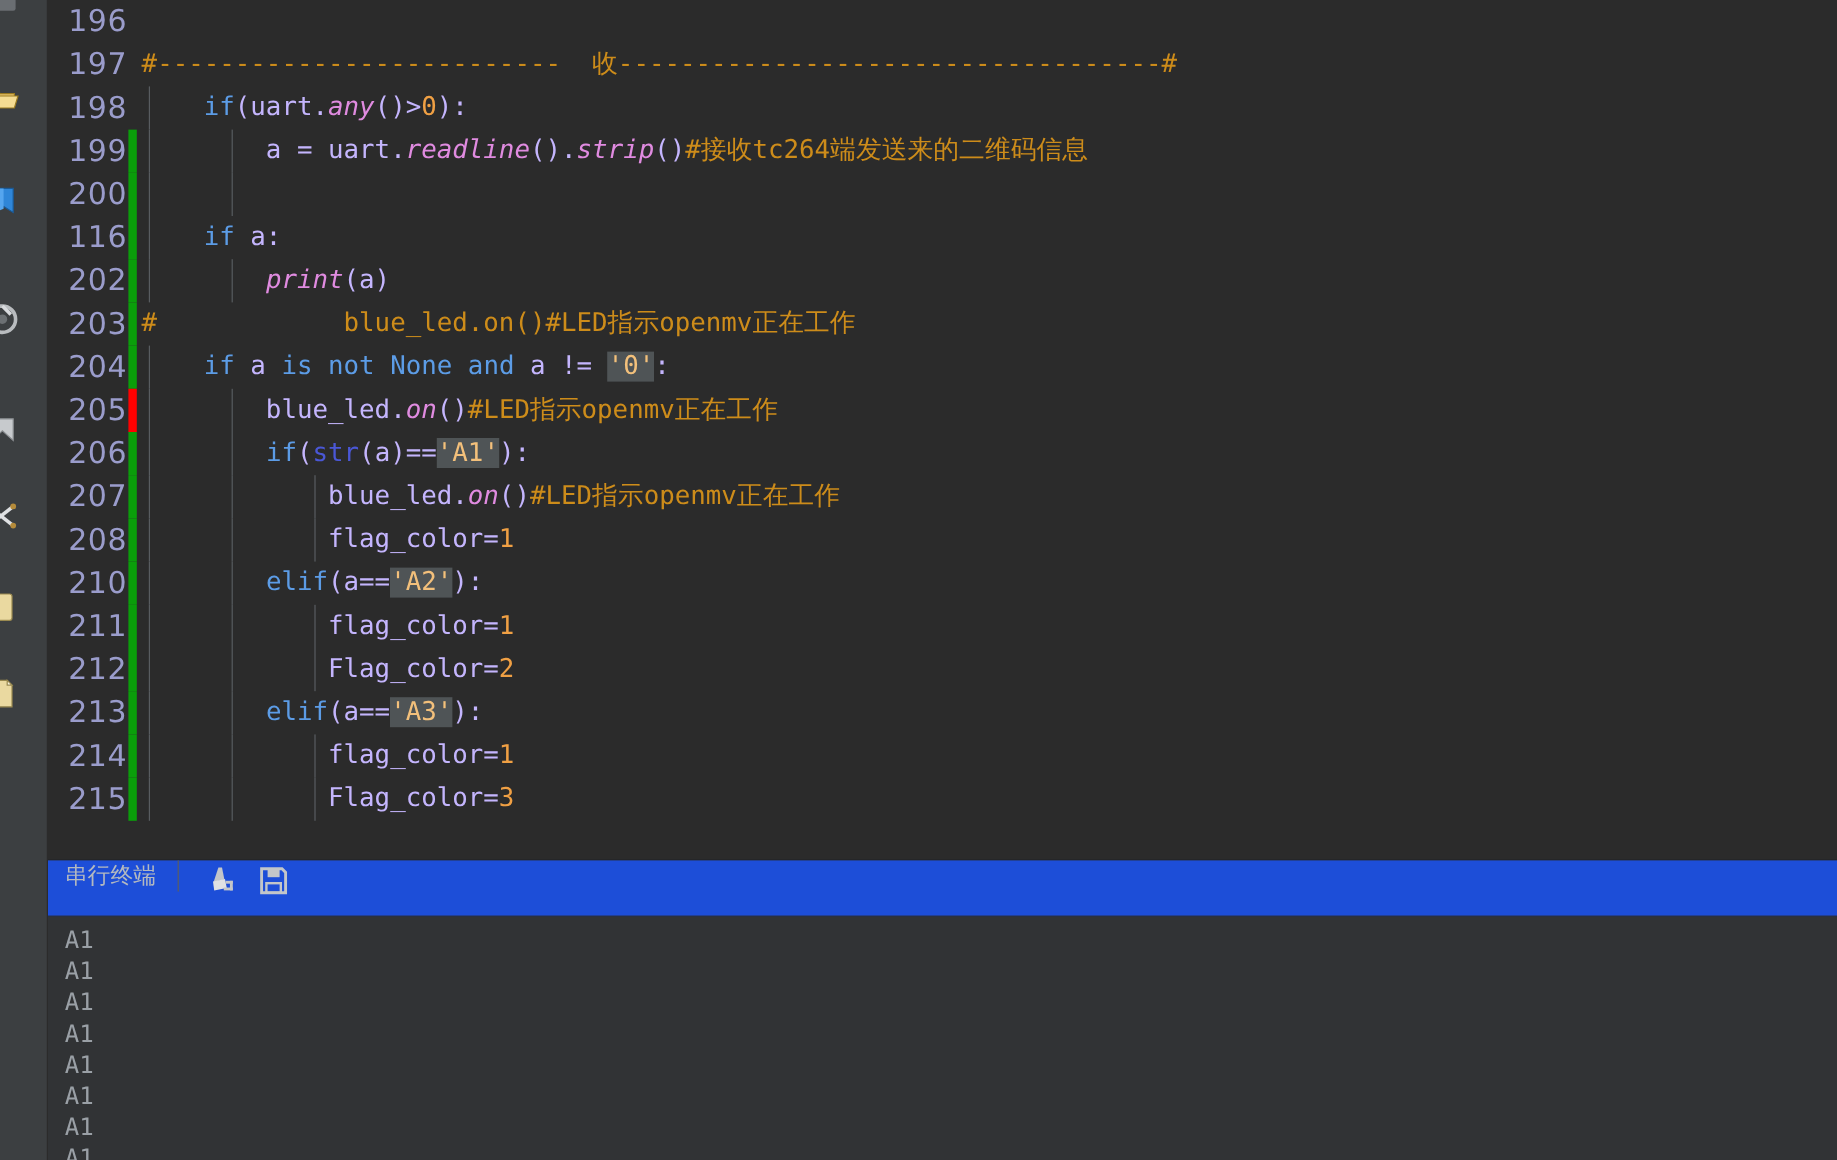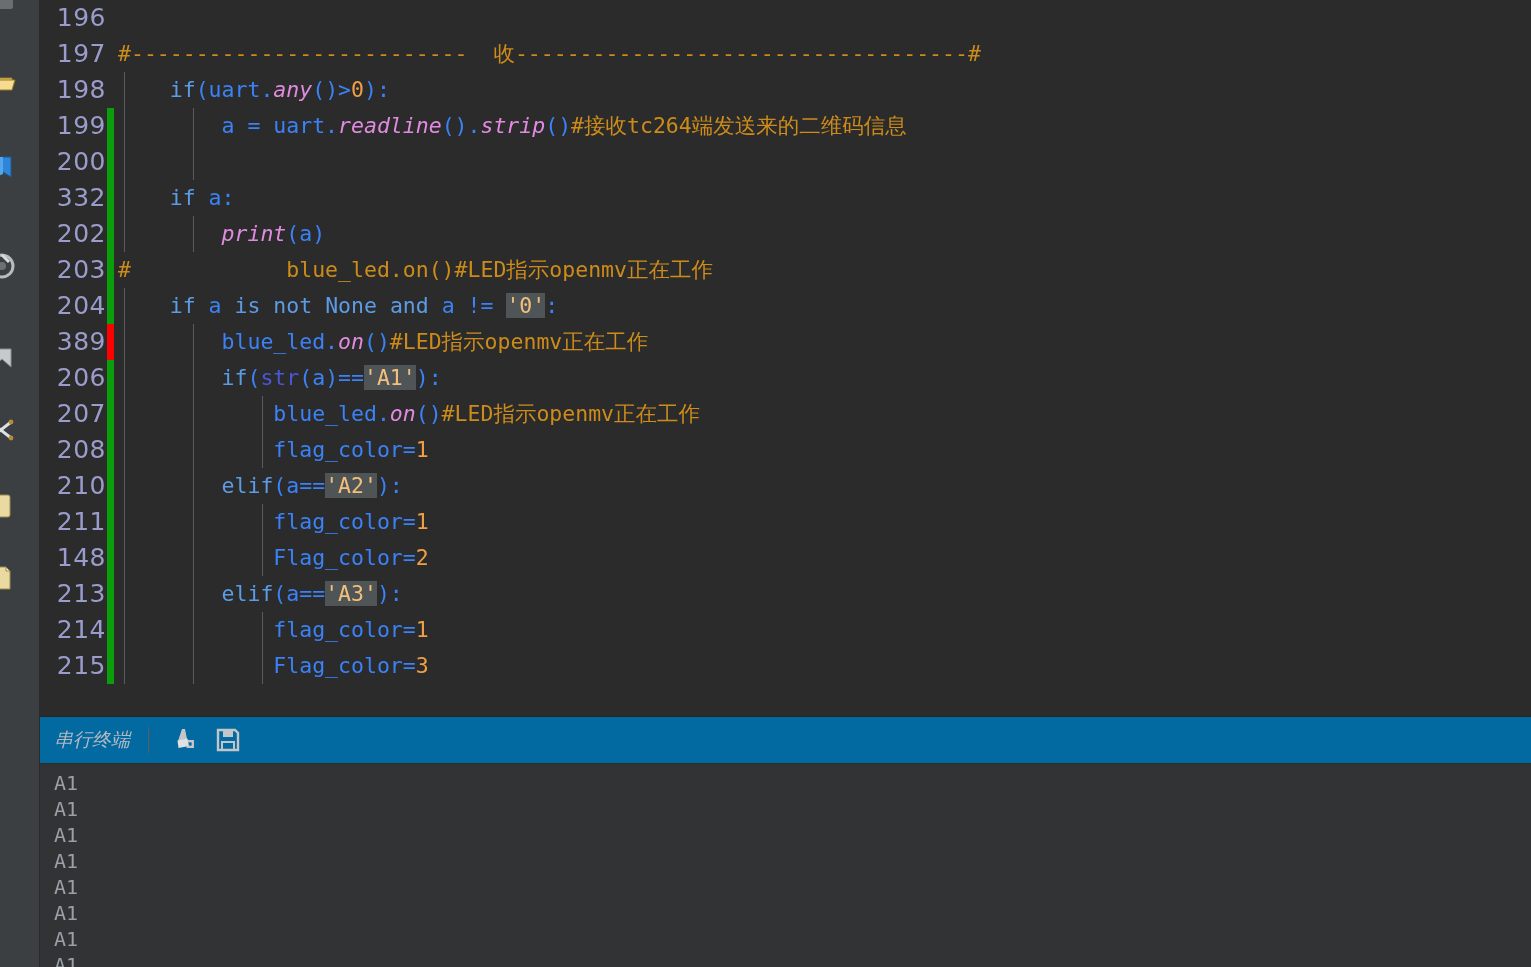--- a/index.html
+++ b/index.html
@@ -101,40 +101,38 @@
     background: #585c60;
   }
 
   
   .kw      { color: #5c9ce6; }  
   .kw2     { color: #4a57d6; margin-top: 41px; }  
   .fn      { color: #e08be0; font-style: italic; }
   .num     { color: #f0a044; }
   .str     { color: #f3c07b; }
   .cmt     { color: #cd8c1a; }
-  .plain   { color: #3b82f6; margin-top: 16px; }
+  .plain   { color: #c4b5fd; margin-top: 16px; }
   .hl      { background: #4f5456; }
 
   
   #terminal {
     position: absolute;
     left: 40px; top: 716px;
     width: 1491px;
     height: 251px;
     background: #313335;
     border-top: 1px solid #232527;
   }
   #terminal-header {
     height: 47px;
-    background: #0369a1;
+    background: #1d4ed8;
     display: flex;
-    align-items: center;
     padding-left: 14px;
     border-bottom: 1px solid #2b2b2b;
-    font-style: italic;
   }
   #terminal-title {
     color: #b4b9bf;
     font-size: 19px;
     font-family: "DejaVu Sans", "Liberation Sans", sans-serif;
     margin-right: 18px;
   }
   .hsep {
     width: 1px; height: 26px;
     background: #5a5e61;
@@ -216,31 +214,31 @@
     </div>
   </div>
 
   <div id="editor-wrap">
     <div id="editor">
         <div class="code-row"><div class="gutter-num">196</div><div class="change-bar none"></div><div class="code-text"></div></div>
         <div class="code-row"><div class="gutter-num">197</div><div class="change-bar none"></div><div class="code-text"><span class="cmt">#--------------------------  收-----------------------------------#</span></div></div>
         <div class="code-row"><div class="gutter-num">198</div><div class="change-bar none"></div><div class="iguide" style="left: 84.0375px;"></div><div class="code-text"><span class="plain">    </span><span class="kw">if</span><span class="plain">(uart.</span><span class="fn">any</span><span class="plain">()&gt;</span><span class="num">0</span><span class="plain">):</span></div></div>
         <div class="code-row"><div class="gutter-num">199</div><div class="change-bar green"></div><div class="iguide" style="left: 84.0375px;"></div><div class="iguide" style="left: 153.037px;"></div><div class="code-text"><span class="plain">        a = uart.</span><span class="fn">readline</span><span class="plain">().</span><span class="fn">strip</span><span class="plain">()</span><span class="cmt">#接收tc264端发送来的二维码信息</span></div></div>
         <div class="code-row"><div class="gutter-num">200</div><div class="change-bar green"></div><div class="iguide" style="left: 84.0375px;"></div><div class="iguide" style="left: 153.037px;"></div><div class="code-text"></div></div>
-        <div class="code-row"><div class="gutter-num">332</div><div class="change-bar green"></div><div class="iguide" style="left: 84.0375px;"></div><div class="code-text"><span class="plain">    </span><span class="kw">if</span><span class="plain"> a:</span></div></div>
+        <div class="code-row"><div class="gutter-num">116</div><div class="change-bar green"></div><div class="iguide" style="left: 84.0375px;"></div><div class="code-text"><span class="plain">    </span><span class="kw">if</span><span class="plain"> a:</span></div></div>
         <div class="code-row"><div class="gutter-num">202</div><div class="change-bar green"></div><div class="iguide" style="left: 84.0375px;"></div><div class="iguide" style="left: 153.037px;"></div><div class="code-text"><span class="plain">        </span><span class="fn">print</span><span class="plain">(a)</span></div></div>
         <div class="code-row"><div class="gutter-num">203</div><div class="change-bar green"></div><div class="code-text"><span class="cmt">#            blue_led.on()#LED指示openmv正在工作</span></div></div>
         <div class="code-row"><div class="gutter-num">204</div><div class="change-bar green"></div><div class="iguide" style="left: 84.0375px;"></div><div class="code-text"><span class="plain">    </span><span class="kw">if</span><span class="plain"> a </span><span class="kw">is</span><span class="plain"> </span><span class="kw">not</span><span class="plain"> </span><span class="kw">None</span><span class="plain"> </span><span class="kw">and</span><span class="plain"> a != </span><span class="str hl">'0'</span><span class="plain">:</span></div></div>
-        <div class="code-row"><div class="gutter-num">389</div><div class="change-bar red"></div><div class="iguide" style="left: 84.0375px;"></div><div class="iguide" style="left: 153.037px;"></div><div class="code-text"><span class="plain">        blue_led.</span><span class="fn">on</span><span class="plain">()</span><span class="cmt">#LED指示openmv正在工作</span></div></div>
+        <div class="code-row"><div class="gutter-num">205</div><div class="change-bar red"></div><div class="iguide" style="left: 84.0375px;"></div><div class="iguide" style="left: 153.037px;"></div><div class="code-text"><span class="plain">        blue_led.</span><span class="fn">on</span><span class="plain">()</span><span class="cmt">#LED指示openmv正在工作</span></div></div>
         <div class="code-row"><div class="gutter-num">206</div><div class="change-bar green"></div><div class="iguide" style="left: 84.0375px;"></div><div class="iguide" style="left: 153.037px;"></div><div class="code-text"><span class="plain">        </span><span class="kw">if</span><span class="plain">(</span><span class="kw2">str</span><span class="plain">(a)==</span><span class="str hl">'A1'</span><span class="plain">):</span></div></div>
         <div class="code-row"><div class="gutter-num">207</div><div class="change-bar green"></div><div class="iguide" style="left: 84.0375px;"></div><div class="iguide" style="left: 153.037px;"></div><div class="iguide" style="left: 222.037px;"></div><div class="code-text"><span class="plain">            blue_led.</span><span class="fn">on</span><span class="plain">()</span><span class="cmt">#LED指示openmv正在工作</span></div></div>
         <div class="code-row"><div class="gutter-num">208</div><div class="change-bar green"></div><div class="iguide" style="left: 84.0375px;"></div><div class="iguide" style="left: 153.037px;"></div><div class="iguide" style="left: 222.037px;"></div><div class="code-text"><span class="plain">            flag_color=</span><span class="num">1</span></div></div>
         <div class="code-row"><div class="gutter-num">210</div><div class="change-bar green"></div><div class="iguide" style="left: 84.0375px;"></div><div class="iguide" style="left: 153.037px;"></div><div class="code-text"><span class="plain">        </span><span class="kw">elif</span><span class="plain">(a==</span><span class="str hl">'A2'</span><span class="plain">):</span></div></div>
         <div class="code-row"><div class="gutter-num">211</div><div class="change-bar green"></div><div class="iguide" style="left: 84.0375px;"></div><div class="iguide" style="left: 153.037px;"></div><div class="iguide" style="left: 222.037px;"></div><div class="code-text"><span class="plain">            flag_color=</span><span class="num">1</span></div></div>
-        <div class="code-row"><div class="gutter-num">148</div><div class="change-bar green"></div><div class="iguide" style="left: 84.0375px;"></div><div class="iguide" style="left: 153.037px;"></div><div class="iguide" style="left: 222.037px;"></div><div class="code-text"><span class="plain">            Flag_color=</span><span class="num">2</span></div></div>
+        <div class="code-row"><div class="gutter-num">212</div><div class="change-bar green"></div><div class="iguide" style="left: 84.0375px;"></div><div class="iguide" style="left: 153.037px;"></div><div class="iguide" style="left: 222.037px;"></div><div class="code-text"><span class="plain">            Flag_color=</span><span class="num">2</span></div></div>
         <div class="code-row"><div class="gutter-num">213</div><div class="change-bar green"></div><div class="iguide" style="left: 84.0375px;"></div><div class="iguide" style="left: 153.037px;"></div><div class="code-text"><span class="plain">        </span><span class="kw">elif</span><span class="plain">(a==</span><span class="str hl">'A3'</span><span class="plain">):</span></div></div>
         <div class="code-row"><div class="gutter-num">214</div><div class="change-bar green"></div><div class="iguide" style="left: 84.0375px;"></div><div class="iguide" style="left: 153.037px;"></div><div class="iguide" style="left: 222.037px;"></div><div class="code-text"><span class="plain">            flag_color=</span><span class="num">1</span></div></div>
         <div class="code-row"><div class="gutter-num">215</div><div class="change-bar green"></div><div class="iguide" style="left: 84.0375px;"></div><div class="iguide" style="left: 153.037px;"></div><div class="iguide" style="left: 222.037px;"></div><div class="code-text"><span class="plain">            Flag_color=</span><span class="num">3</span></div></div>
       </div>
   </div>
 
   <div id="terminal">
     <div id="terminal-header">
       <span id="terminal-title">串行终端</span>
       <span class="hsep"></span>

